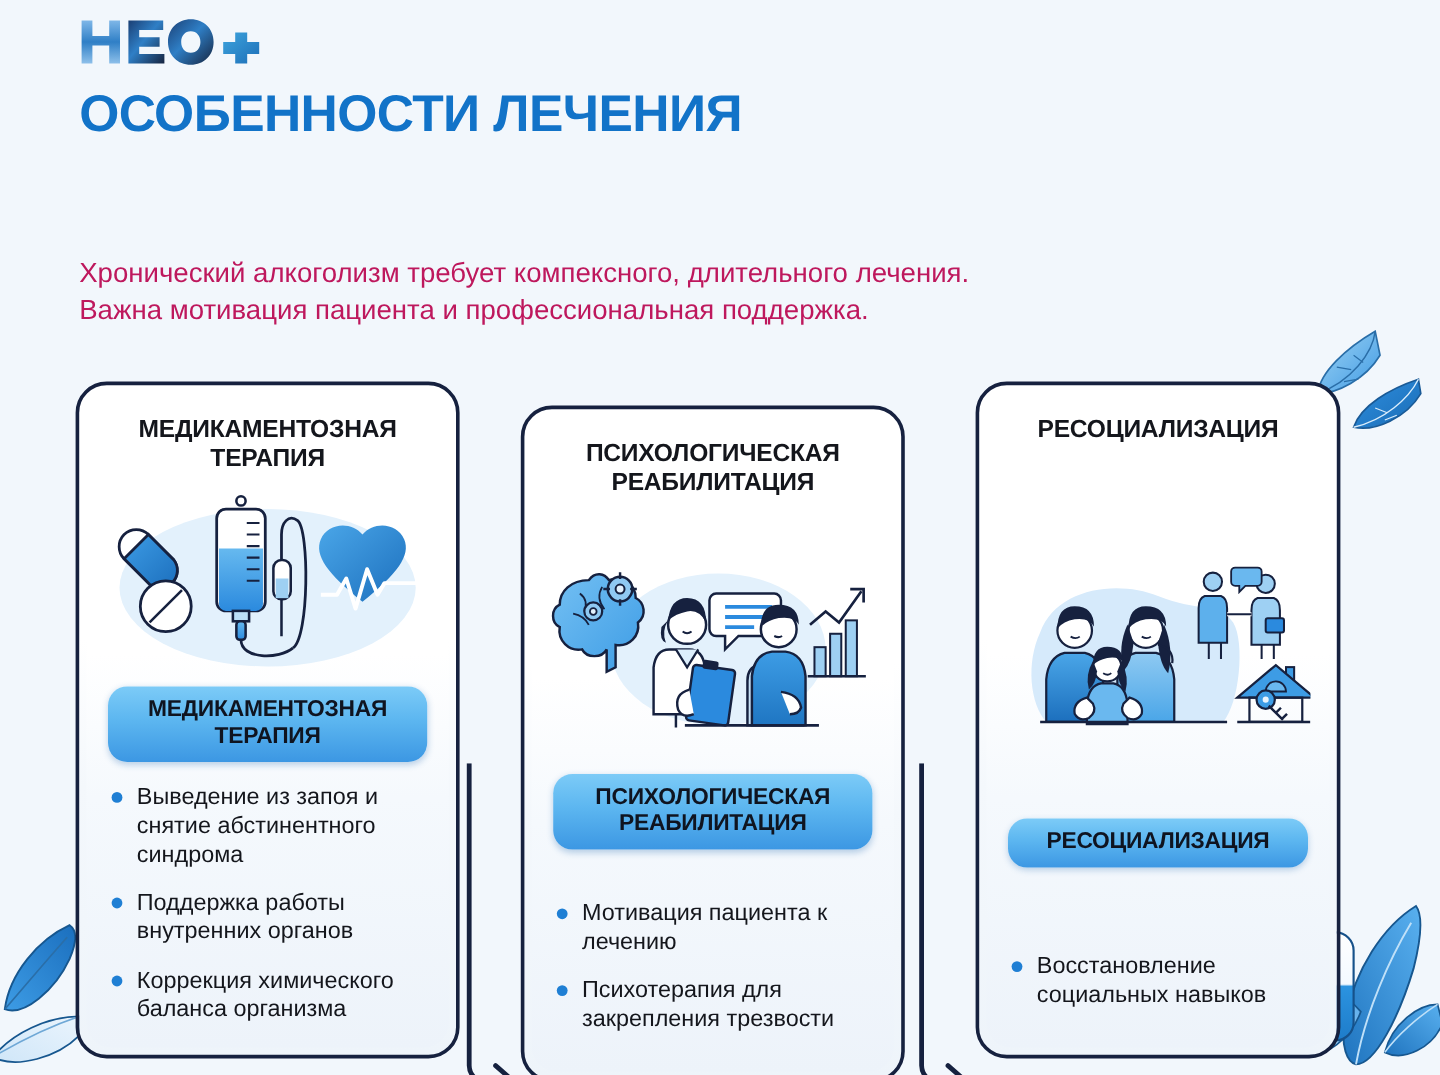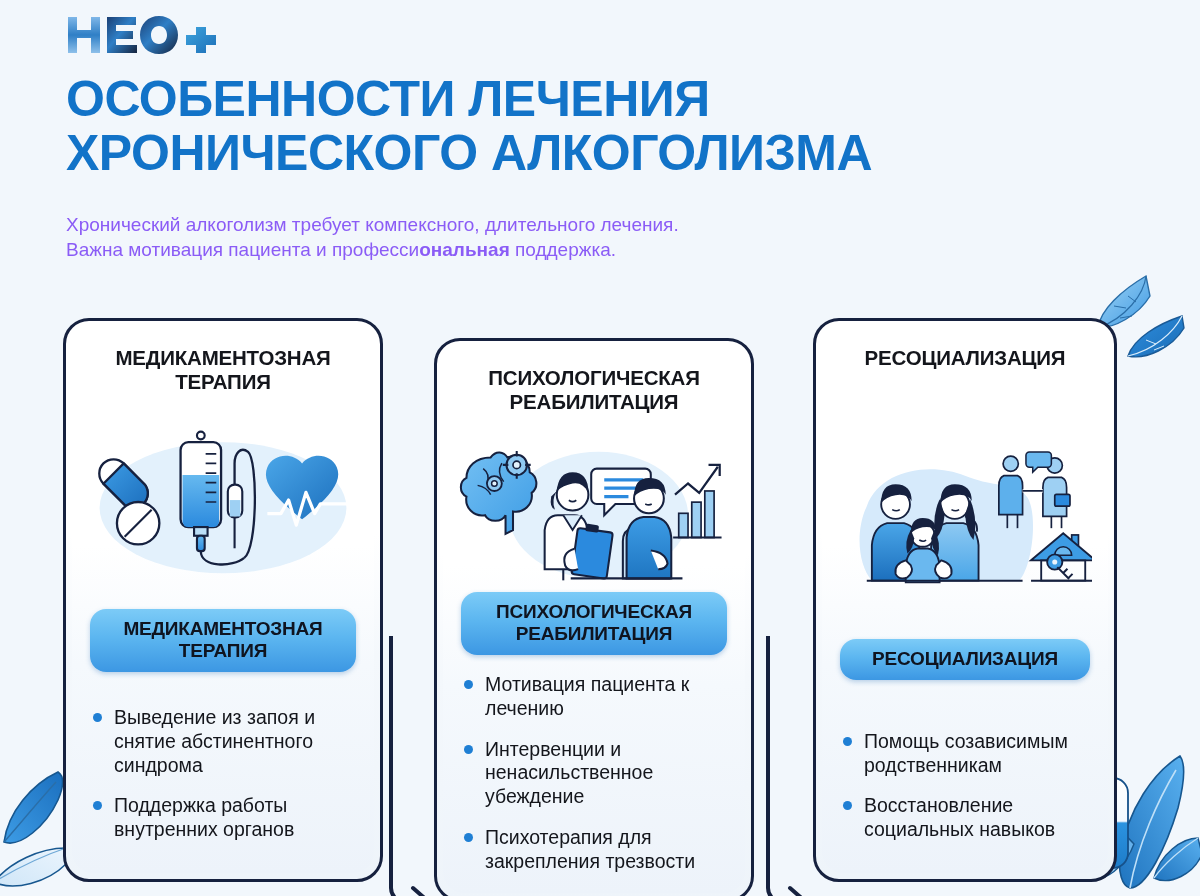--- a/index.html
+++ b/index.html
@@ -20,38 +20,38 @@
   
   #logo {
     position:absolute; left:66px; top:14px;
     height:42px;
   }
 
   
   #title {
     position:absolute; left:66px; top:72px;
     width:1100px;
-    font-size:50px;
+    font-size:43px;
     font-weight:bold;
     line-height:1.08;
     letter-spacing:-0.5px;
     color:#1273c8;
     text-transform:uppercase;
     font-family:"Liberation Sans", sans-serif;
   }
   #title .l2 { display:block; }
 
   #subtitle {
     position:absolute; left:66px; top:212px;
     width:1060px;
-    font-size:19px;
+    font-size:23px;
     line-height:1.33;
-    color:#8b5cf6;
-  }
-  #subtitle b { font-weight:bold;margin-top:24px; }
+    color:#be185d;
+  }
+  #subtitle b { font-weight:normal;margin-top:24px; }
 
   
   #cards {
     position:absolute; left:0; top:318px;
     width:1200px; height:578px;
   }
 
   .card {
     position:absolute;
     top:0;
@@ -162,21 +162,20 @@
     <path d="M41 3 h29 v8 H50 v6 h17 v8 H50 v6 h21 v8 H41 Z" fill="url(#lgB)"></path>
 
     <path d="M93 2 c11 0 19 8 19 19 s-8 19 -19 19 s-19 -8 -19 -19 s8 -19 19 -19 z m0 10 c-5 0 -8 4 -8 9 s3 9 8 9 s8 -4 8 -9 s-3 -9 -8 -9 z" fill="url(#lgB)"></path>
 
     <path d="M130 13 h10 v8 h10 v10 h-10 v8 h-10 v-8 h-10 V21 h10 z" fill="url(#lgC)"></path>
   </svg>
 </div>
 
 <h1 id="title">
   <span class="l1">ОСОБЕННОСТИ ЛЕЧЕНИЯ</span>
-  <span class="l2">ХРОНИЧЕСКОГО АЛКОГОЛИЗМА</span>
 </h1>
 
 <p id="subtitle">
   <span>Хронический алкоголизм требует компексного, длительного лечения.</span><br>
   <span>Важна мотивация пациента и професси</span><b>ональная</b><span> поддержка.</span>
 </p>
 
 <div class="deco" id="deco-tr">
   <svg width="120" height="130" viewBox="0 0 120 130">
     <defs>
@@ -304,20 +303,21 @@
           <g>
             <path d="M222 44 c-10 -12 -30 -10 -36 4 c-6 14 6 30 36 54 c30 -24 42 -40 36 -54 c-6 -14 -26 -16 -36 -4 z" fill="url(#heartG)"></path>
             <path d="M186 96 h14 l8 -14 l8 26 l10 -34 l9 22 l6 -10 h35" fill="none" stroke="#ffffff" stroke-width="3.4" stroke-linejoin="round"></path>
           </g>
         </svg>
       </div>
       <div class="pill">МЕДИКАМЕНТОЗНАЯ ТЕРАПИЯ</div>
       <ul class="bullets">
         <li>Выведение из запоя и снятие абстинентного синдрома</li>
         <li>Поддержка работы внутренних органов</li>
+        <li>Коррекция химического баланса организма</li>
       </ul>
     </div>
   </div>
 
   <div class="connector" id="conn-0">
     <svg width="56" height="300" viewBox="0 0 56 300">
       <path d="M8 0 v252 a14 14 0 0 0 14 14 h20" fill="none" stroke="#16213f" stroke-width="4"></path>
       <path d="M30 252 l16 14 l-16 14" fill="none" stroke="#16213f" stroke-width="4" stroke-linejoin="round" stroke-linecap="round"></path>
     </svg>
   </div>
@@ -396,21 +396,20 @@
             <rect x="264" y="70" width="10" height="50" fill="#9ed0f3" stroke="#16213f" stroke-width="1.8"></rect>
             <path d="M232 74 l14 -12 l12 10 l20 -28" fill="none" stroke="#16213f" stroke-width="2.4"></path>
             <path d="M268 42 h12 v12" fill="none" stroke="#16213f" stroke-width="2.4"></path>
             <line x1="230" y1="120" x2="282" y2="120" stroke="#16213f" stroke-width="2.2"></line>
           </g>
         </svg>
       </div>
       <div class="pill">ПСИХОЛОГИЧЕСКАЯ РЕАБИЛИТАЦИЯ</div>
       <ul class="bullets">
         <li>Мотивация пациента к лечению</li>
-        <li>Интервенции и ненасильственное убеждение</li>
         <li>Психотерапия для закрепления трезвости</li>
       </ul>
     </div>
   </div>
 
   <div class="connector" id="conn-1">
     <svg width="56" height="300" viewBox="0 0 56 300">
       <path d="M8 0 v252 a14 14 0 0 0 14 14 h20" fill="none" stroke="#16213f" stroke-width="4"></path>
       <path d="M30 252 l16 14 l-16 14" fill="none" stroke="#16213f" stroke-width="4" stroke-linejoin="round" stroke-linecap="round"></path>
     </svg>
@@ -482,19 +481,18 @@
             <path d="M256 128 a10 10 0 0 1 20 0 z" fill="#6ab8ef" stroke="#16213f" stroke-width="1.8"></path>
             <circle cx="256" cy="136" r="9" fill="#3d9ce5" stroke="#16213f" stroke-width="2.2"></circle>
             <circle cx="256" cy="136" r="3" fill="#eaf4fd"></circle>
             <path d="M259 142 l14 14 M266 149 l5 -5 M272 155 l5 -5" stroke="#16213f" stroke-width="2.4" fill="none"></path>
             <line x1="228" y1="158" x2="300" y2="158" stroke="#16213f" stroke-width="2.4"></line>
           </g>
         </svg>
       </div>
       <div class="pill">РЕСОЦИАЛИЗАЦИЯ</div>
       <ul class="bullets">
-        <li>Помощь созависимым родственникам</li>
         <li>Восстановление социальных навыков</li>
       </ul>
     </div>
   </div>
 
 </div>
 
 </body></html>

